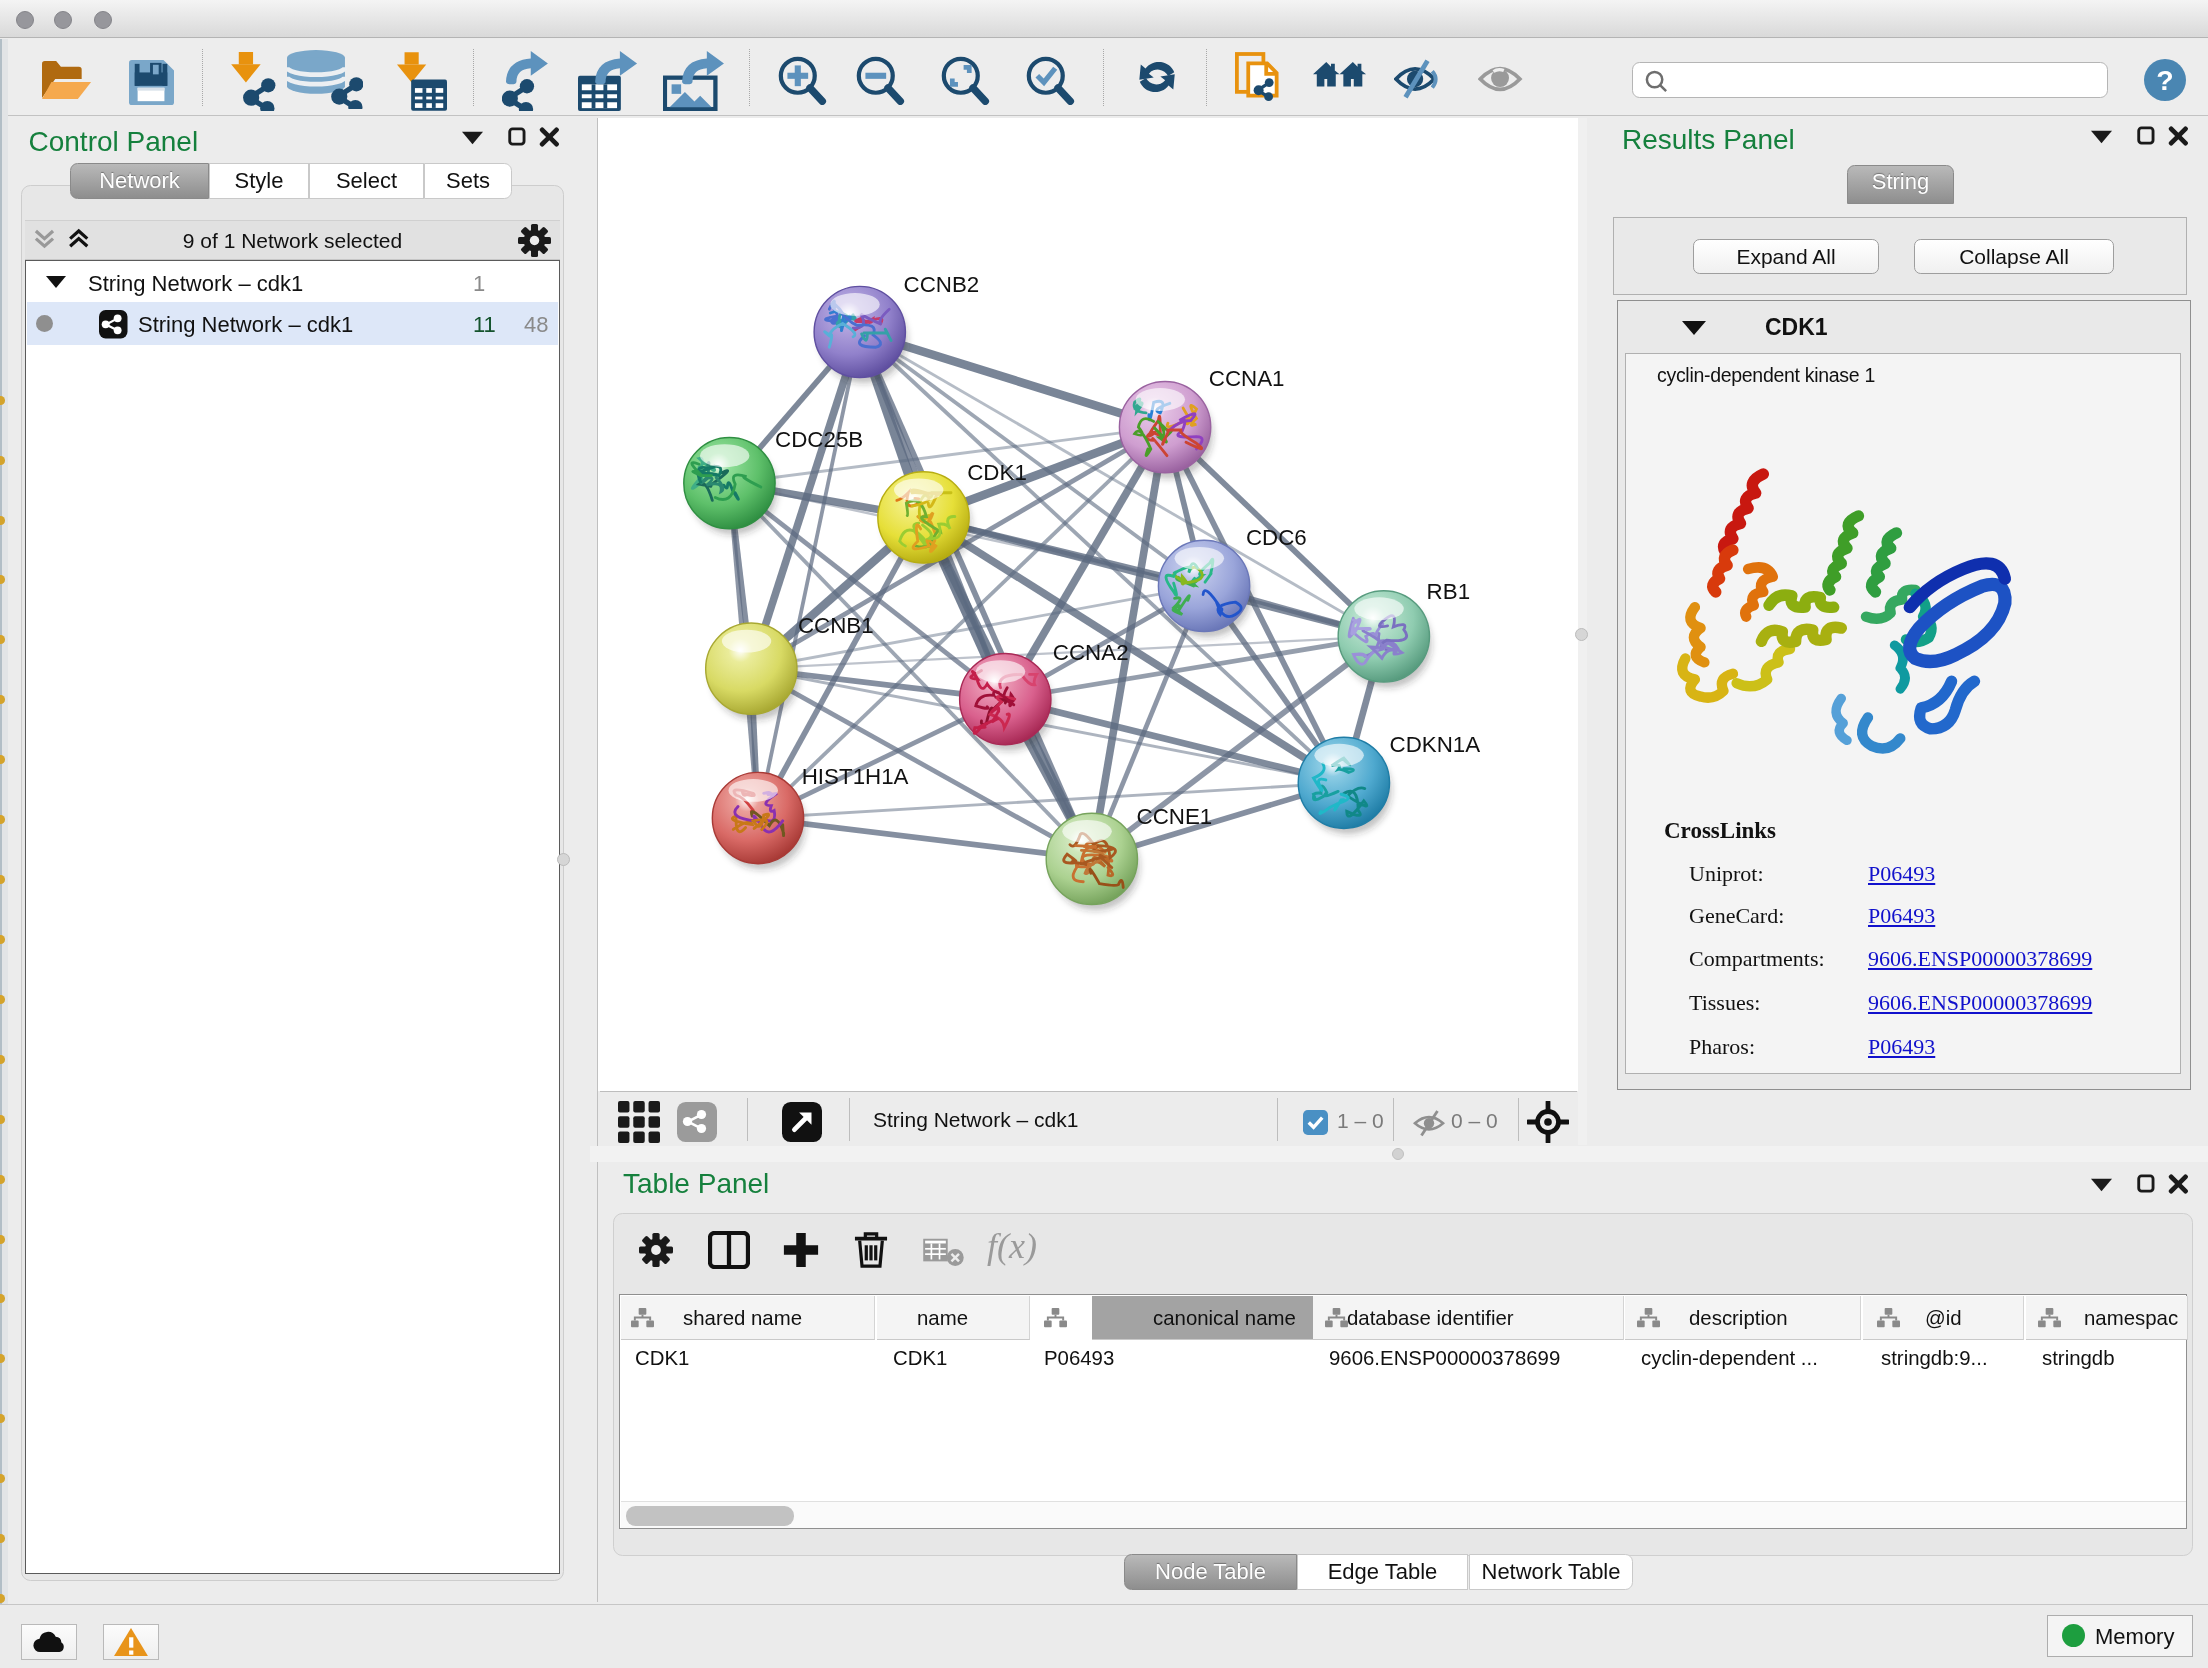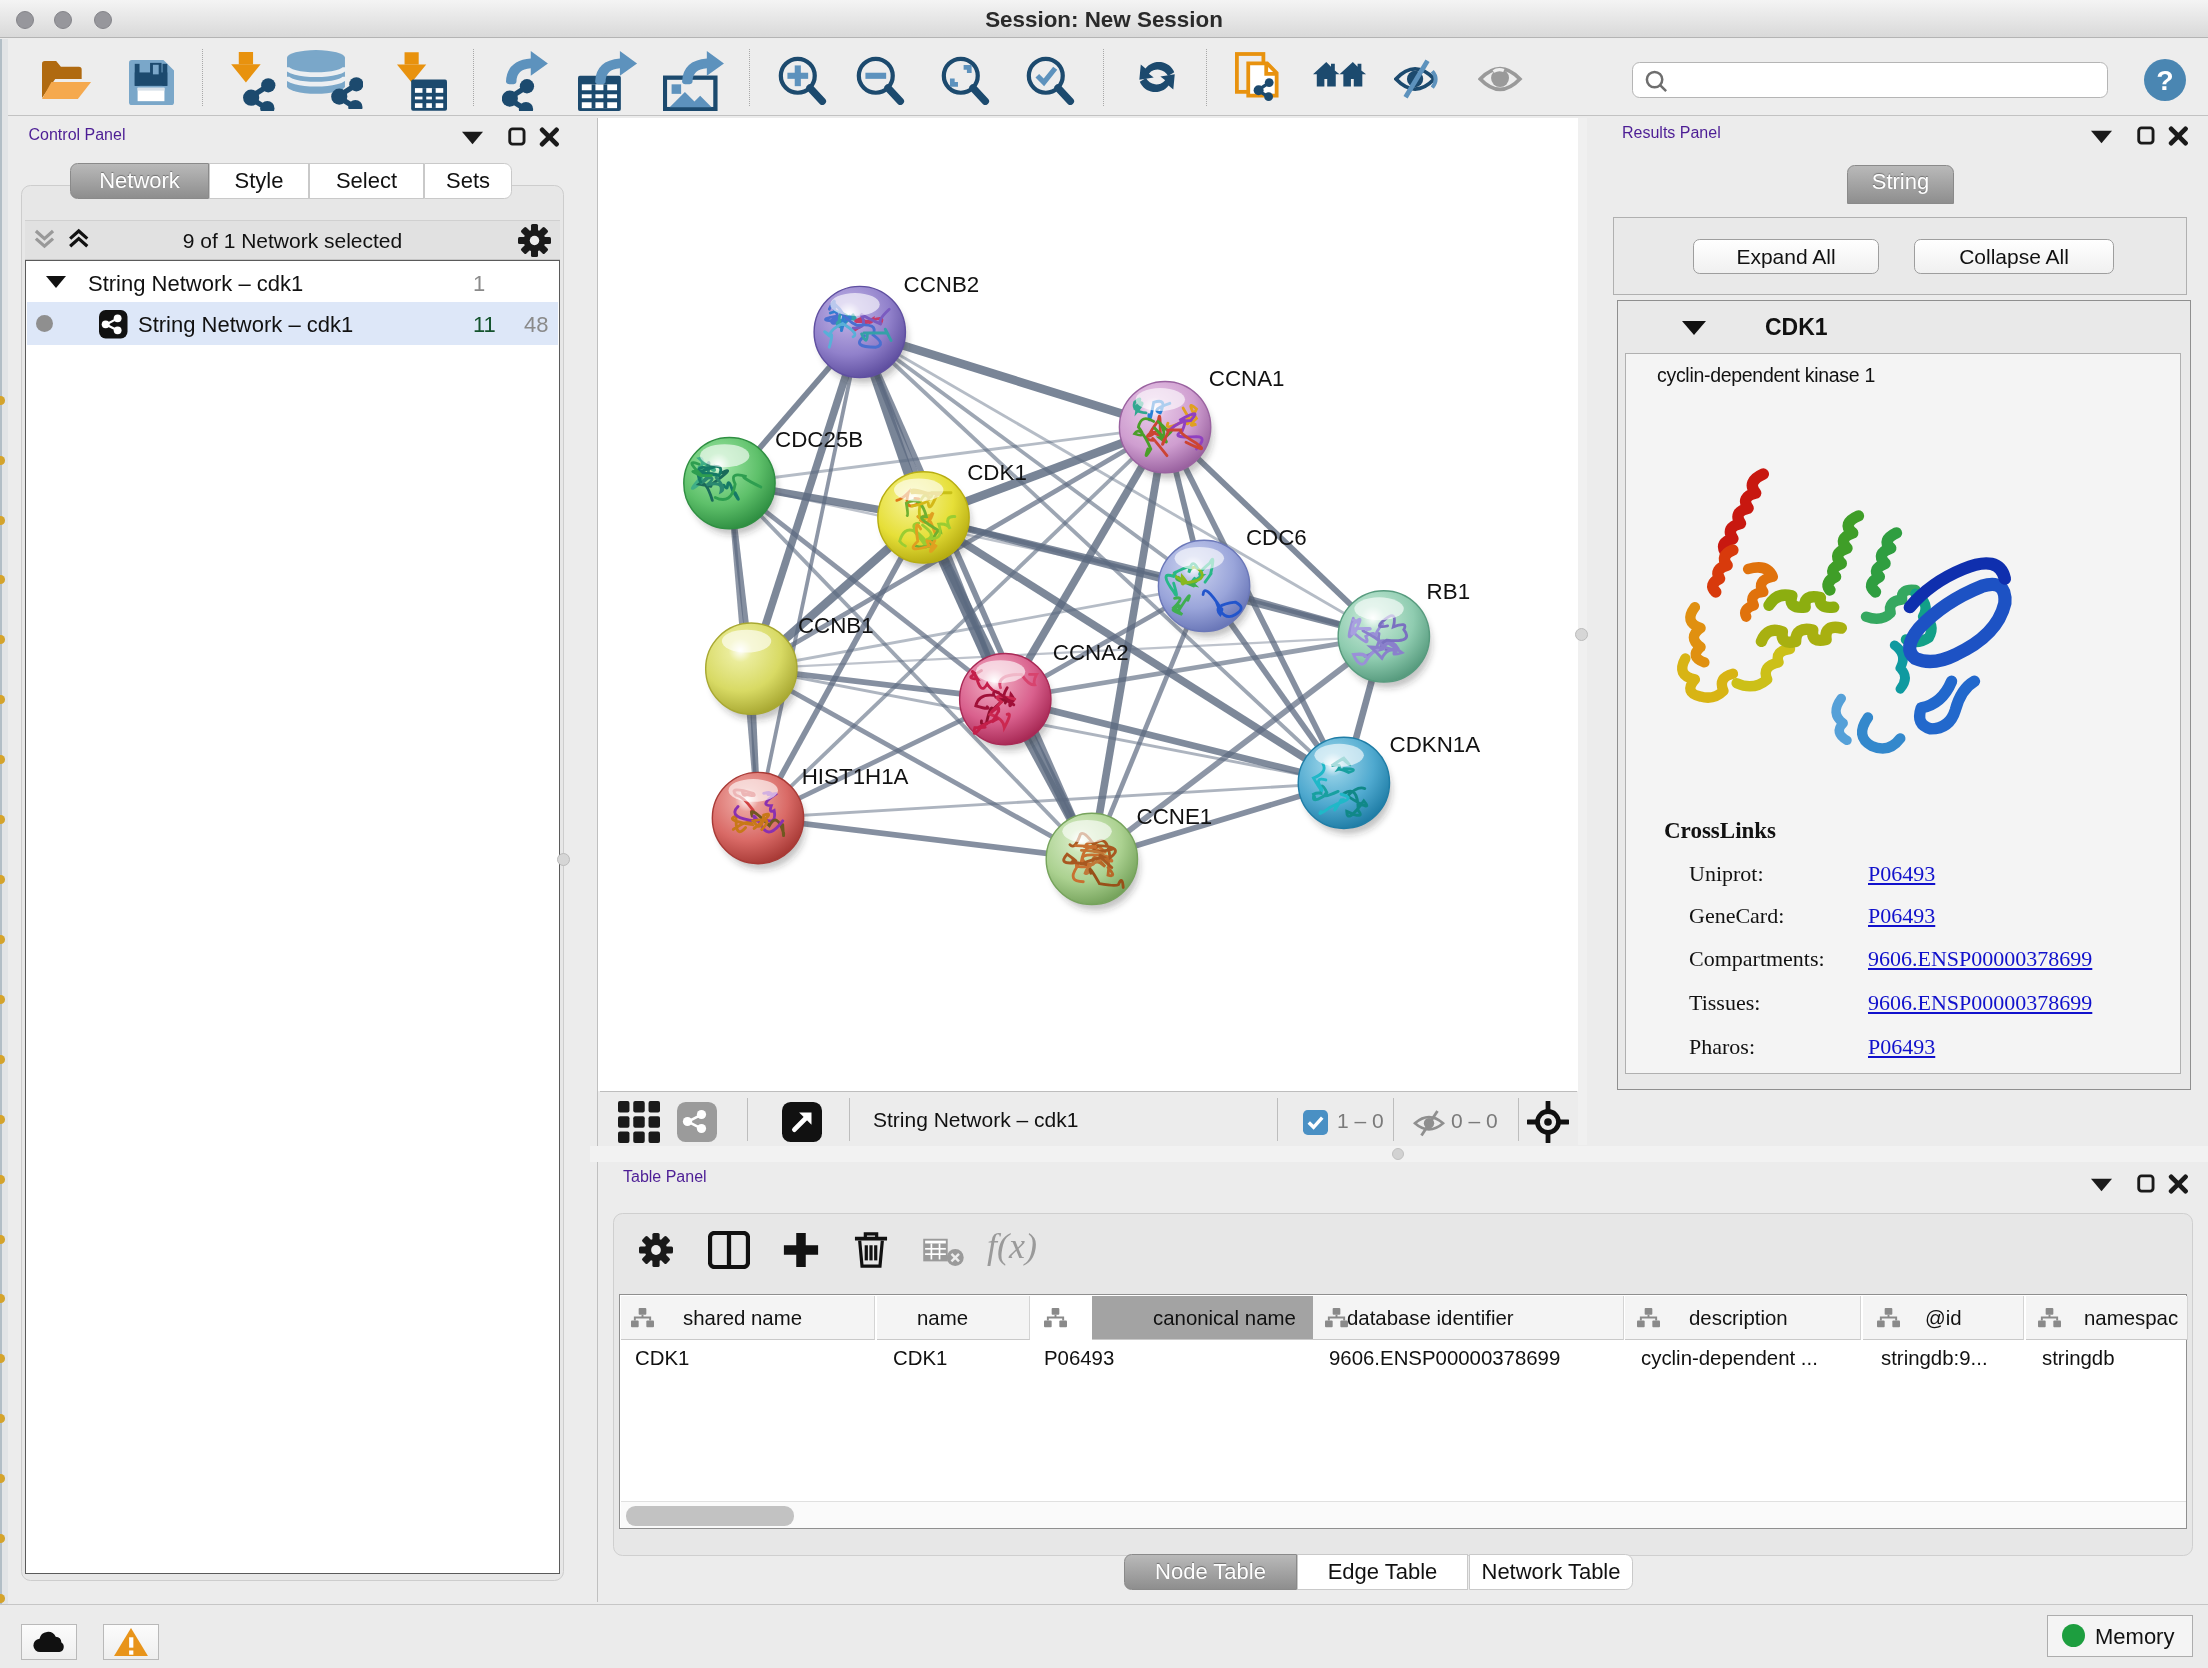--- a/index.html
+++ b/index.html
@@ -8,42 +8,41 @@
 .tl{position:absolute;top:10.5px;width:18px;height:18px;border-radius:50%;
  background:#97979c;border:1px solid #85858a}
 .title{position:absolute;top:6.7px;left:0;width:2208px;text-align:center;
  font-size:22.4px;font-weight:bold;color:#2a2a2a}
 .toolbar{position:absolute;left:7.6px;top:39px;width:2201px;height:77px;background:#ededed;border-bottom:1px solid #c2c2c2}
 .vsep{position:absolute;top:49px;height:57px;width:0;border-left:1.9px dotted #a8a8a8}
 .search{position:absolute;left:1632px;top:62px;width:476px;height:36px;background:#fff;
  border:1.9px solid #b5b5b5;border-radius:7.6px}
 .help{position:absolute;left:2144px;top:59px;width:42px;height:42px;border-radius:50%;
  background:#4a86b2;color:#fff;font-size:28.5px;font-weight:bold;text-align:center;line-height:42px}
-.phead{font-size:16px;color:#4c1d95}
+.phead{font-size:28px;color:#15803d}
 .tab{position:absolute;z-index:3;height:36px;font-size:22px;text-align:center;border:1px solid #c9c9c9;background:#fff;line-height:34px}
 .tabsel{background:linear-gradient(#b9b9b9,#8e8e8e);color:#fff;text-shadow:0 -1px 1px rgba(0,0,0,.35);border-color:#8a8a8a}
 .cpanel-box{position:absolute;left:21px;top:185px;width:543px;height:1396px;background:#e7e7e7;border:1px solid #cdcdcd;border-radius:9.5px}
 .selbar{position:absolute;left:25px;top:220px;width:535px;height:40px;background:#e1e1e1;border-top:1px solid #d0d0d0;border-bottom:1px solid #c6c6c6;}
 .treebox{position:absolute;left:25px;top:260px;width:535px;height:1314px;background:#fff;border:1.9px solid #5a5a5a}
 .netbar{position:absolute;left:600px;top:1091px;width:977px;height:54px;background:#ececec;border-top:1px solid #bdbdbd}
 .nb-sep{position:absolute;top:5.7px;height:43px;border-left:1px solid #bdbdbd}
 .button{position:absolute;background:linear-gradient(#ffffff,#f0f0f0);border:1px solid #9e9e9e;border-radius:6.7px;text-align:center;font-size:21px}
 .serif{font-family:"Liberation Serif",serif}
 a.lnk{color:#1111cc;text-decoration:underline}
 .tp-box{position:absolute;left:613px;top:1213px;width:1580px;height:343px;background:#e7e7e7;border:1px solid #cfcfcf;border-radius:9.5px}
 .tbl{position:absolute;left:619px;top:1294px;width:1568px;height:235px;background:#fff;border:1.9px solid #8f8f8f}
 .th{position:absolute;top:0;height:44px;background:#f4f4f4;border-bottom:1px solid #c9c9c9;font-size:20.4px}
 .statusbar{position:absolute;left:0;top:1604px;width:2208px;height:65px;background:#ebebeb;border-top:1px solid #c6c6c6}
 .sbtn{position:absolute;top:1624px;width:56px;height:36px;background:linear-gradient(#fcfcfc,#eeeeee);border:1px solid #b9b9b9}
 </style></head><body>
 <div class="titlebar">
     <div class="tl" style="left:16px"></div>
     <div class="tl" style="left:54px"></div>
     <div class="tl" style="left:94px"></div>
-    <div class="title">Session: New Session</div>
   </div>
 <div style="position:absolute;left:0;top:39px;width:7.6px;height:1629px;background:#e2e4e6;overflow:hidden">
     <div style="position:absolute;left:0;top:0;width:1.9px;height:1629px;background:#b2bec6"></div>
     <div style="position:absolute;left:-3.8px;top:357px;width:8.6px;height:8.6px;border-radius:50%;background:#d4a32c"></div>
     <div style="position:absolute;left:-3.8px;top:417px;width:8.6px;height:8.6px;border-radius:50%;background:#d4a32c"></div>
     <div style="position:absolute;left:-3.8px;top:477px;width:8.6px;height:8.6px;border-radius:50%;background:#d4a32c"></div>
     <div style="position:absolute;left:-3.8px;top:536px;width:8.6px;height:8.6px;border-radius:50%;background:#d4a32c"></div>
     <div style="position:absolute;left:-3.8px;top:596px;width:8.6px;height:8.6px;border-radius:50%;background:#d4a32c"></div>
     <div style="position:absolute;left:-3.8px;top:656px;width:8.6px;height:8.6px;border-radius:50%;background:#d4a32c"></div>
     <div style="position:absolute;left:-3.8px;top:716px;width:8.6px;height:8.6px;border-radius:50%;background:#d4a32c"></div>

